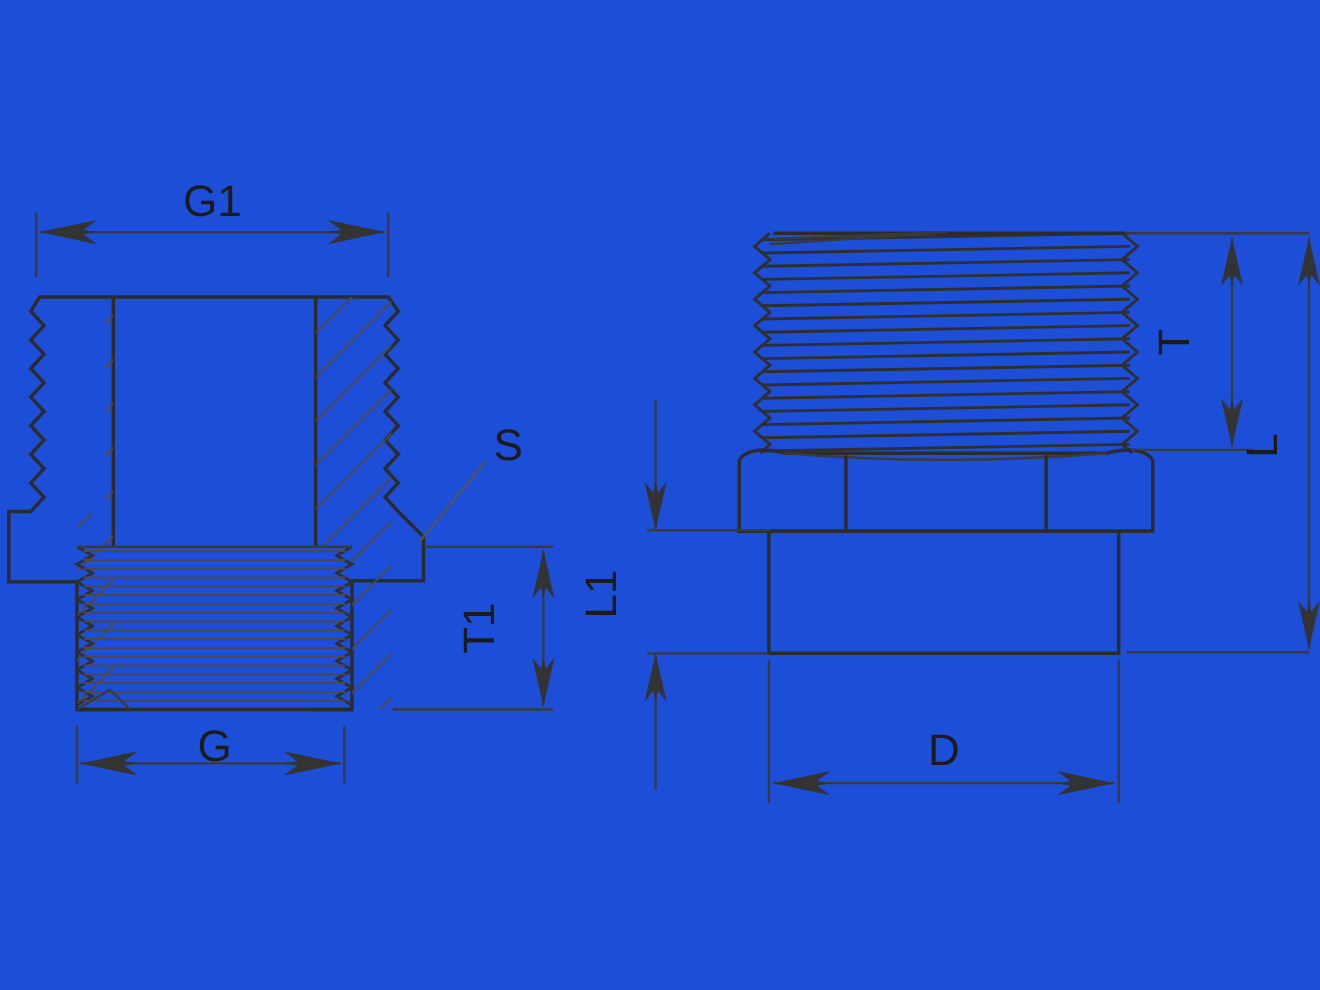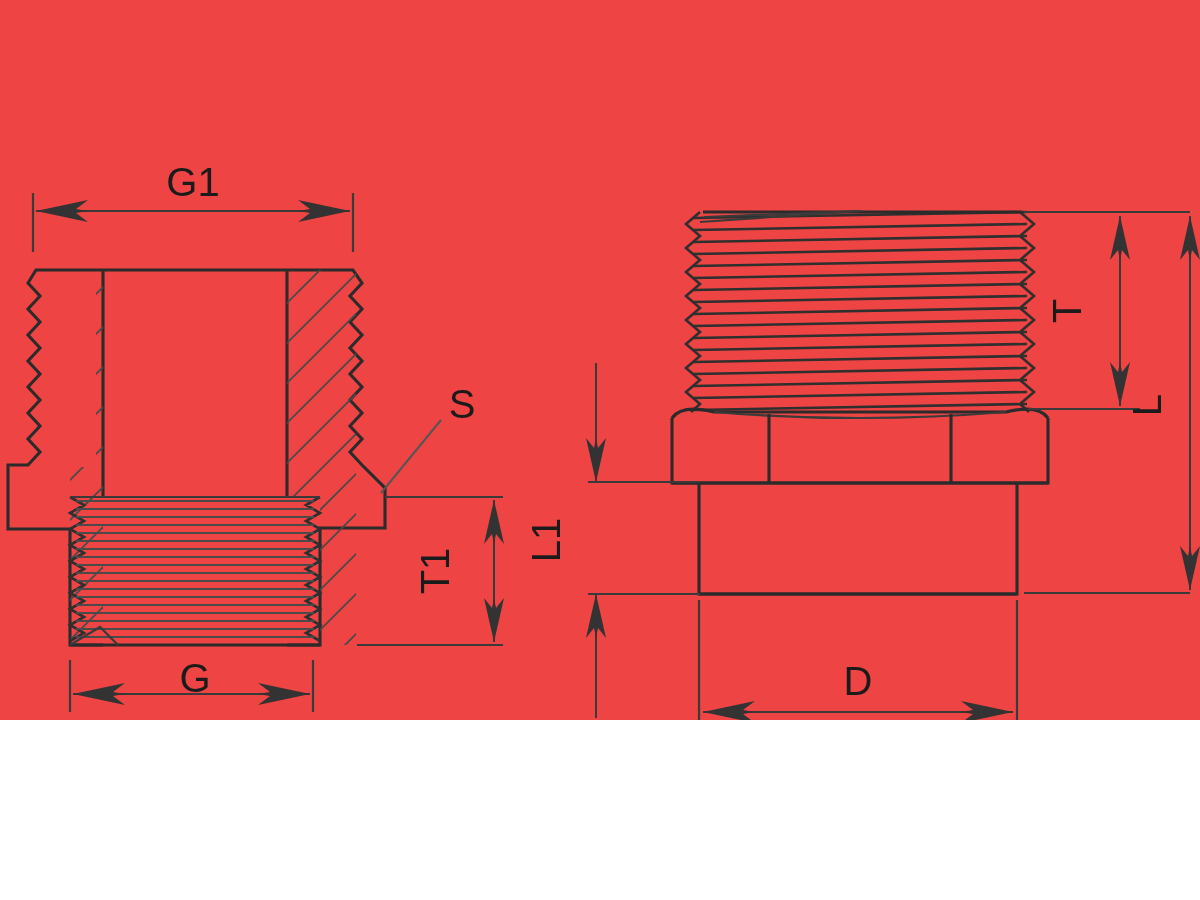--- a/index.html
+++ b/index.html
@@ -7,22 +7,22 @@
     margin: 0;
     padding: 0;
     background: #ffffff;
   }
   body {
     font-family: "Liberation Sans", sans-serif;
   }
   #stage {
     position: relative;
     width: 1200px;
-    height: 720px;
-    background: #ef4444;
+    height: 900px;
+    background: #1d4ed8;
     overflow: hidden;
   }
   #drawing {
     position: absolute;
     left: 0;
     top: 0;
     width: 1200px;
     height: 900px;
   }
   .dim-label {

